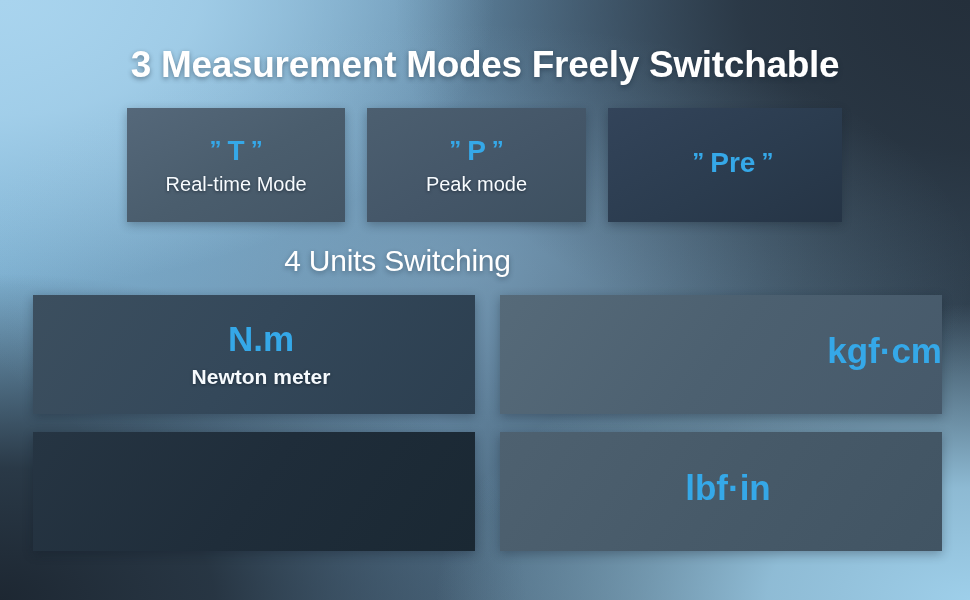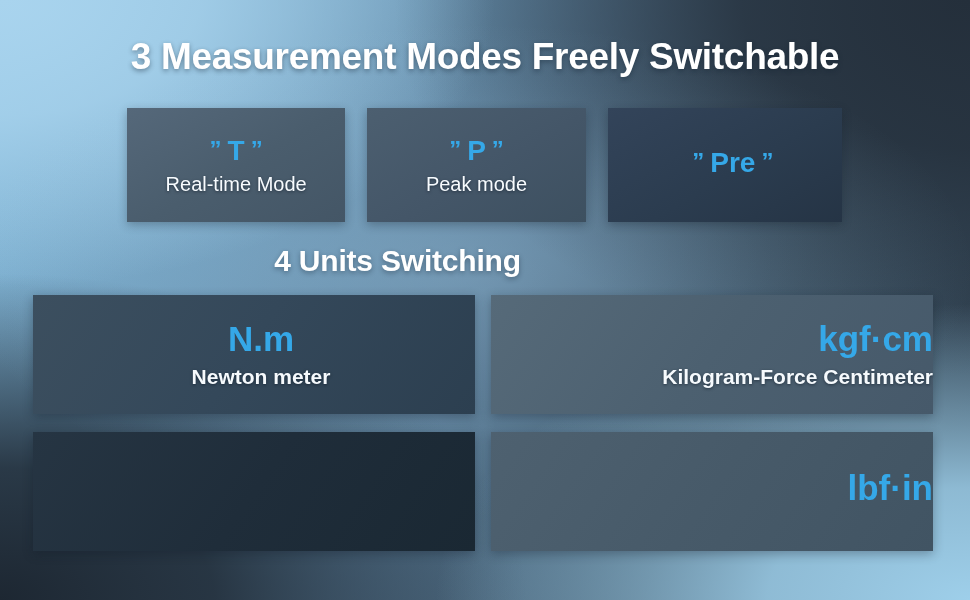--- a/index.html
+++ b/index.html
@@ -27,21 +27,21 @@
   }
   .bg-sheen {
     position:absolute; inset:0;
     background:radial-gradient(ellipse 70% 55% at 48% 45%, rgba(168,208,234,0.30) 0%, rgba(168,208,234,0.10) 45%, rgba(0,0,0,0) 75%);
   }
 
   .stage { position:relative; width:970px; height:600px; }
 
   
   .main-title {
-    position:absolute; left:0; top:36px; width:970px;
+    position:absolute; left:0; top:44px; width:970px;
     text-align:center;
     font-size:37px; font-weight:bold;
     letter-spacing:-0.3px;
     color:#ffffff;
     text-shadow:0 2px 5px rgba(20,35,50,0.45);
     white-space:nowrap;
   }
 
   
   .modes-row {
@@ -79,46 +79,46 @@
     font-size:20px; font-weight:normal;
     color:#f7fbfe;
     text-shadow:0 1px 3px rgba(12,22,34,0.55);
     white-space:nowrap;
   }
 
   
   .sub-title {
     position:absolute; left:0; top:244px; width:795px;
     text-align:center;
-    font-size:30px; font-weight:bold;
+    font-size:30px; font-weight:normal;
     color:#ffffff;
     letter-spacing:-0.2px;
     text-shadow:0 2px 5px rgba(20,35,50,0.40);
     white-space:nowrap;
   }
 
   
   .units-grid {
     position:absolute; left:33px; top:295px;
     width:904px; height:256px;
     display:grid;
     grid-template-columns:442px 442px;
     grid-template-rows:119px 119px;
-    gap:18px 16px;
+    gap:18px 25px;
   }
   .unit-card {
     display:flex; flex-direction:column;
     align-items:center; justify-content:center;
     padding-left:14px;
     box-shadow:0 3px 10px rgba(14,24,36,0.32);
   }
   .unit-card.u-nm     { background:linear-gradient(125deg, #3c4f5f 0%, #34485a 48%, #2c3f50 100%); }
   .unit-card.u-kgfcm  { background:linear-gradient(125deg, #566a79 0%, #4c6070 50%, #46596a 100%);align-items:flex-end; }
   .unit-card.u-lbfft  { background:linear-gradient(125deg, #263543 0%, #1f2d3a 50%, #1a2833 100%); }
-  .unit-card.u-lbfin  { background:linear-gradient(125deg, #4e6170 0%, #475a69 50%, #415463 100%);align-items:flex-end; }
+  .unit-card.u-lbfin  { background:linear-gradient(125deg, #4e6170 0%, #475a69 50%, #415463 100%); }
 
   .unit-symbol {
     font-size:35px; font-weight:bold;
     color:#35a8e8;
     line-height:1.1;
     margin-bottom:6px;
     white-space:nowrap;
   }
   .unit-label {
     font-size:21px; font-weight:bold;
@@ -165,21 +165,20 @@
 
   <div class="units-grid">
 
     <div class="unit-card u-nm">
       <div class="unit-symbol">N.m</div>
       <div class="unit-label">Newton meter</div>
     </div>
 
     <div class="unit-card u-kgfcm">
       <div class="unit-symbol">kgf·cm</div>
-      <div class="unit-label">Kilogram-Force Centimeter</div>
     </div>
 
     <div class="unit-card u-lbfft">
     </div>
 
     <div class="unit-card u-lbfin">
       <div class="unit-symbol">lbf·in</div>
     </div>
 
   </div>

